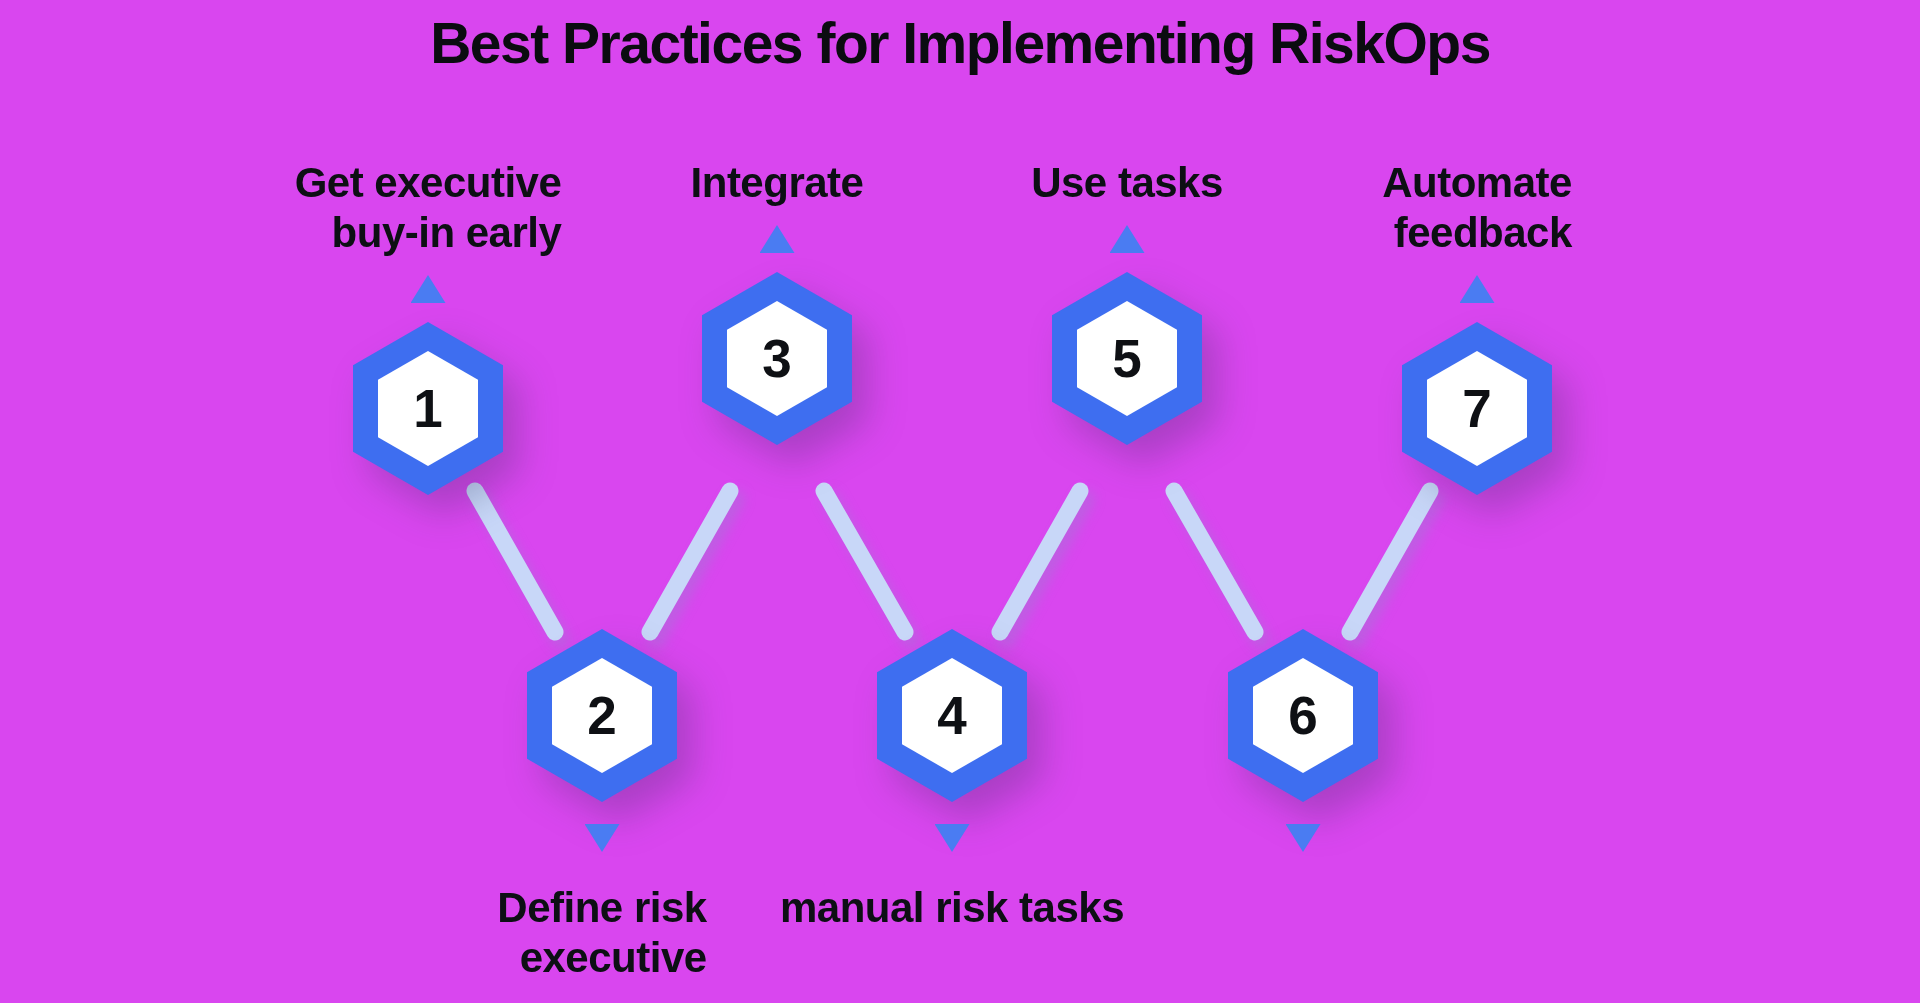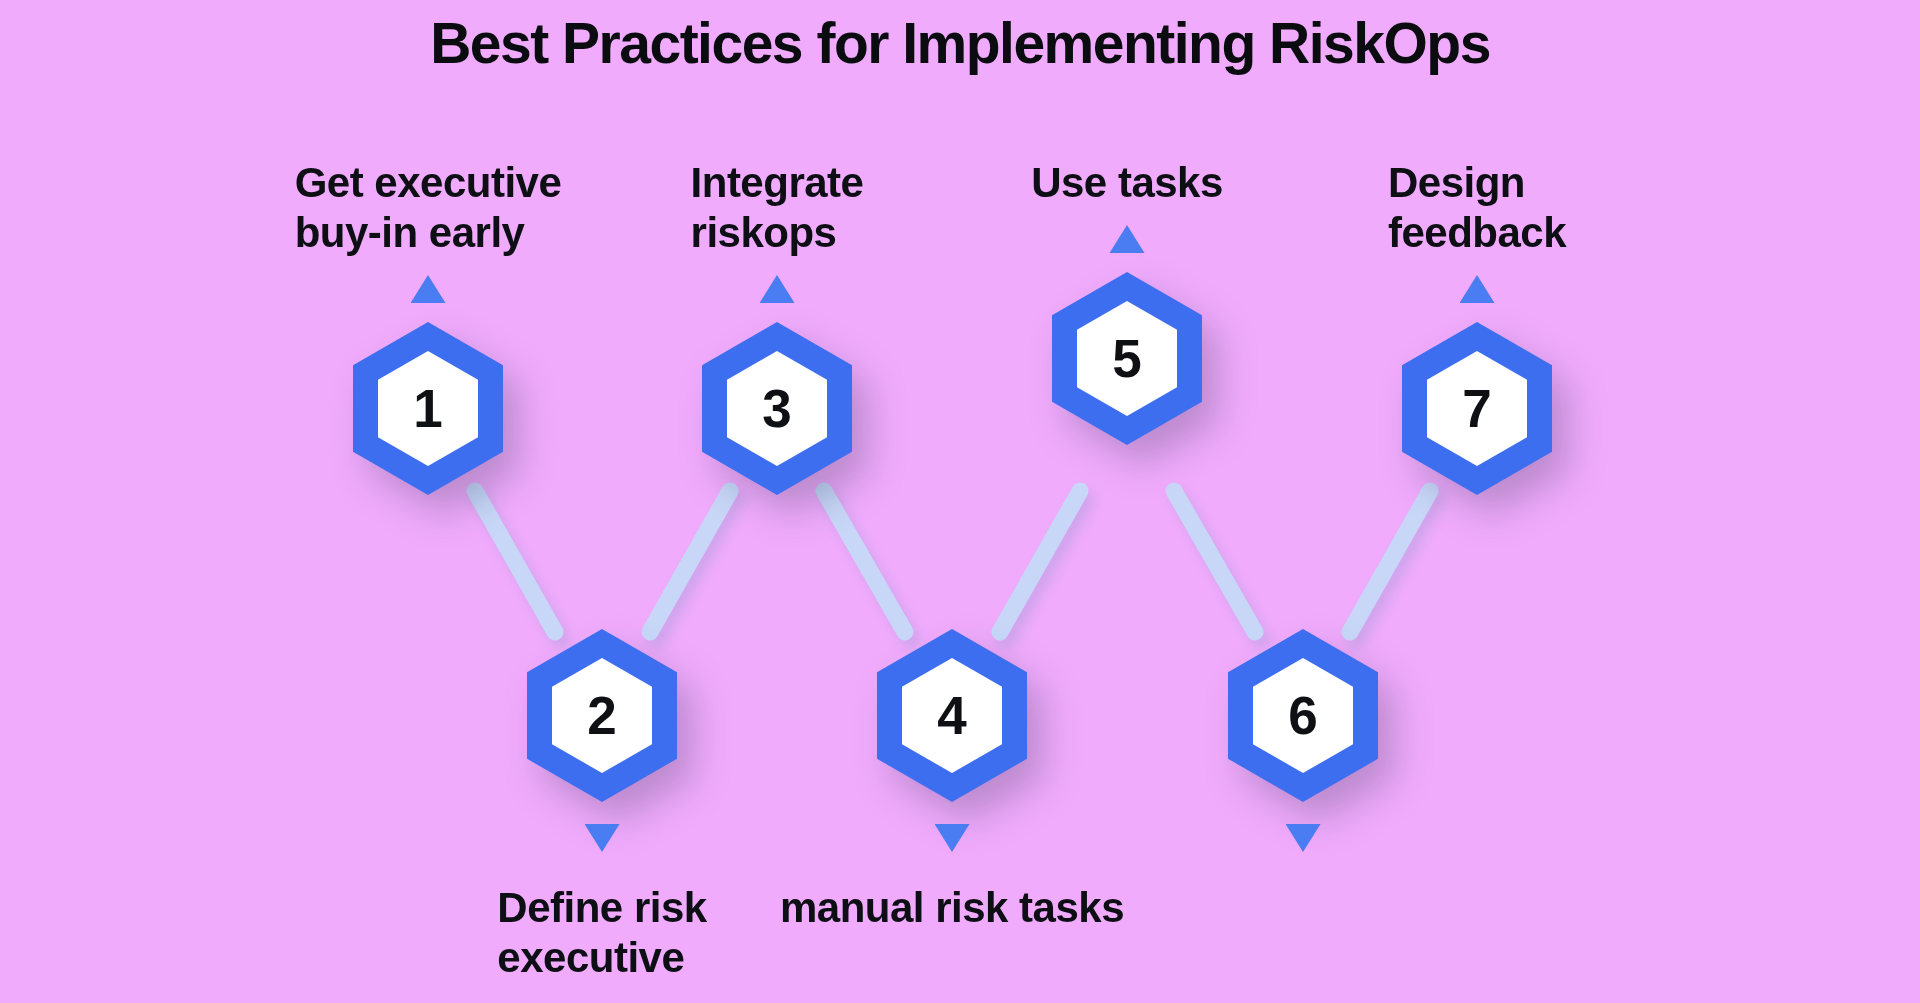--- a/index.html
+++ b/index.html
@@ -1,20 +1,20 @@
 <!DOCTYPE html>
 <html><head>
 <meta charset="utf-8">
 <style>
   html, body { margin: 0; padding: 0; background: #ffffff; }
   .stage {
     position: relative;
     width: 1920px;
     height: 1003px;
-    background: #f0abfc;
+    background: #d946ef;
     overflow: hidden;
     font-family: "Liberation Sans", sans-serif;
     color: #0d0f14;
   }
   .title {
     position: absolute;
     top: 12px;
     left: 0;
     width: 1920px;
     text-align: center;
@@ -40,21 +40,21 @@
     align-items: center;
     z-index: 1;
   }
   .node.top { top: 158px; }
   .node.bottom { top: 629px; }
   .label {
     font-size: 42px;
     line-height: 50px;
     font-weight: 700;
     letter-spacing: -0.5px;
-    text-align: left;
+    text-align: right;
     color: #0d0f14;
     white-space: nowrap;
   }
   .label span { display: block; }
   .top .label   { order: 1; margin-bottom: 17px; }
   .top .tri     { order: 2; margin-bottom: 19px; }
   .top .hexwrap { order: 3; }
   .bottom .hexwrap { order: 1; }
   .bottom .tri     { order: 2; margin-top: 22px; }
   .bottom .label   { order: 3; margin-top: 31px; }
@@ -128,21 +128,20 @@
     <div class="tri down"></div>
     <div class="label">
       <span>Define risk</span>
       <span>executive</span>
     </div>
   </div>
 
   <div class="node top" style="--cx:777px">
     <div class="label">
       <span>Integrate</span>
-      <span>riskops</span>
     </div>
     <div class="tri up"></div>
     <div class="hexwrap">
       <div class="hex">
         <div class="hex-inner"></div>
         <div class="num">3</div>
       </div>
     </div>
   </div>
 
@@ -177,21 +176,21 @@
       <div class="hex">
         <div class="hex-inner"></div>
         <div class="num">6</div>
       </div>
     </div>
     <div class="tri down"></div>
   </div>
 
   <div class="node top" style="--cx:1477px">
     <div class="label">
-      <span>Design</span>
+      <span>Automate</span>
       <span>feedback</span>
     </div>
     <div class="tri up"></div>
     <div class="hexwrap">
       <div class="hex">
         <div class="hex-inner"></div>
         <div class="num">7</div>
       </div>
     </div>
   </div>

